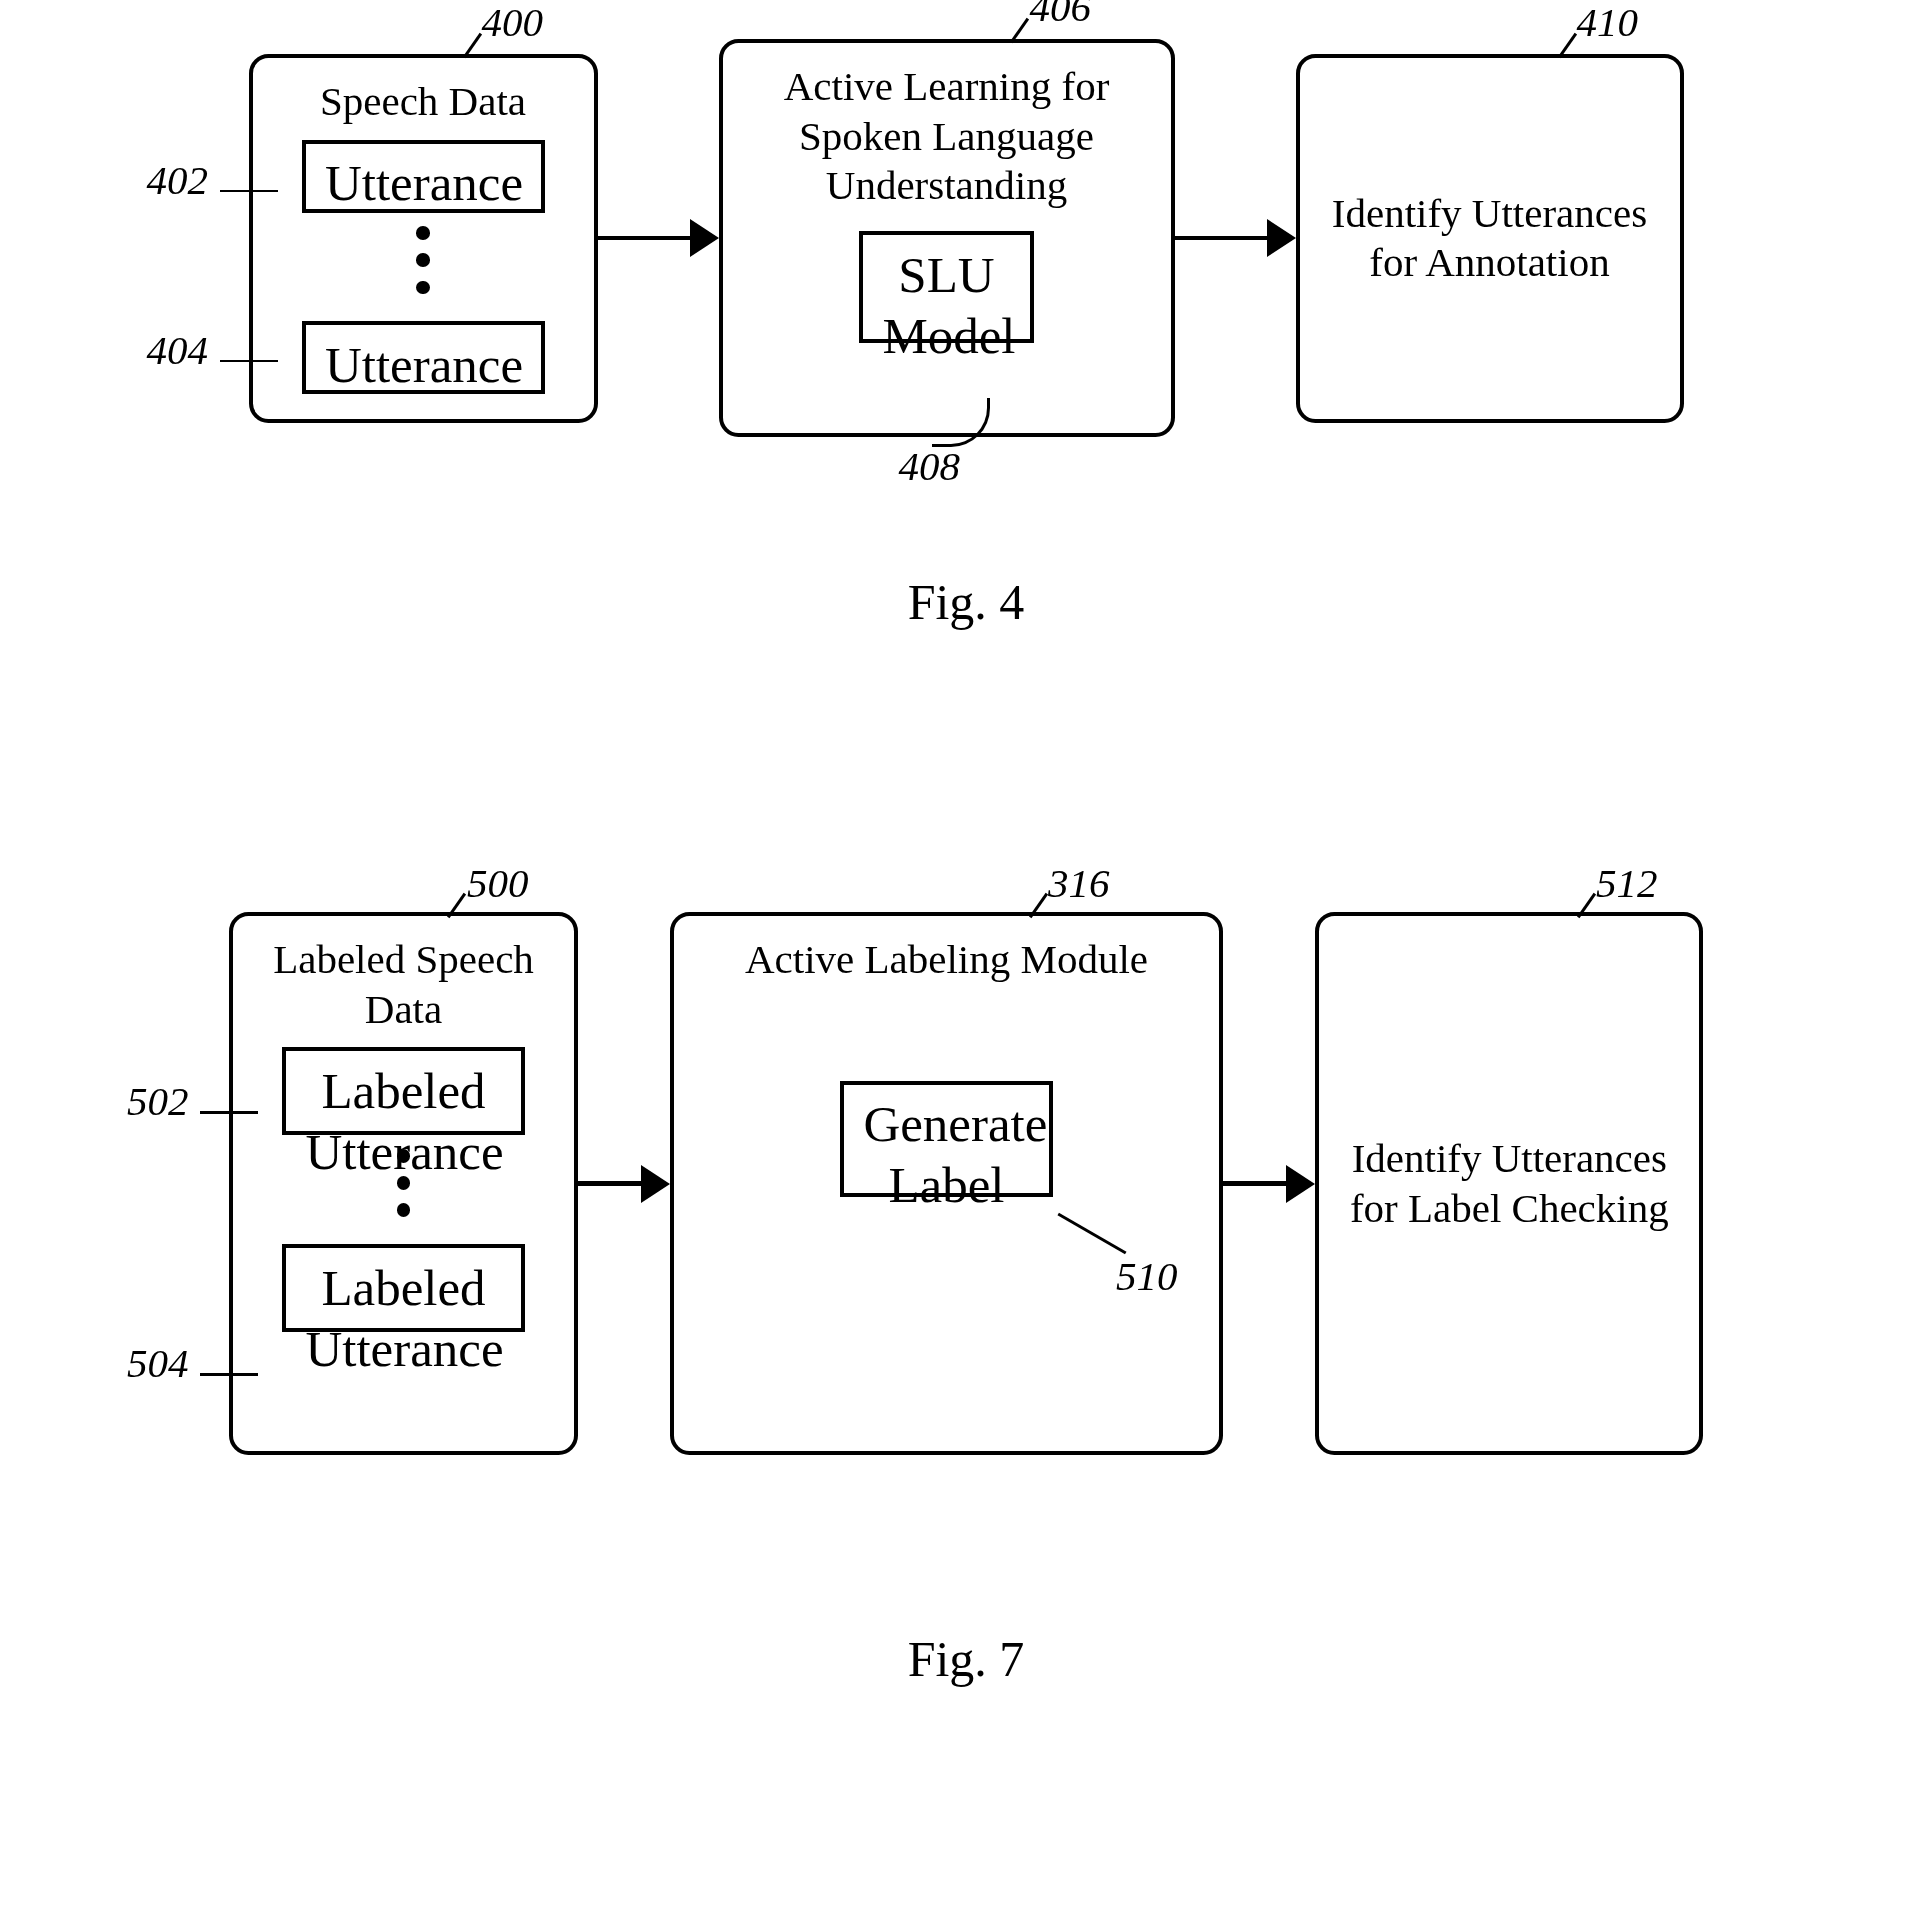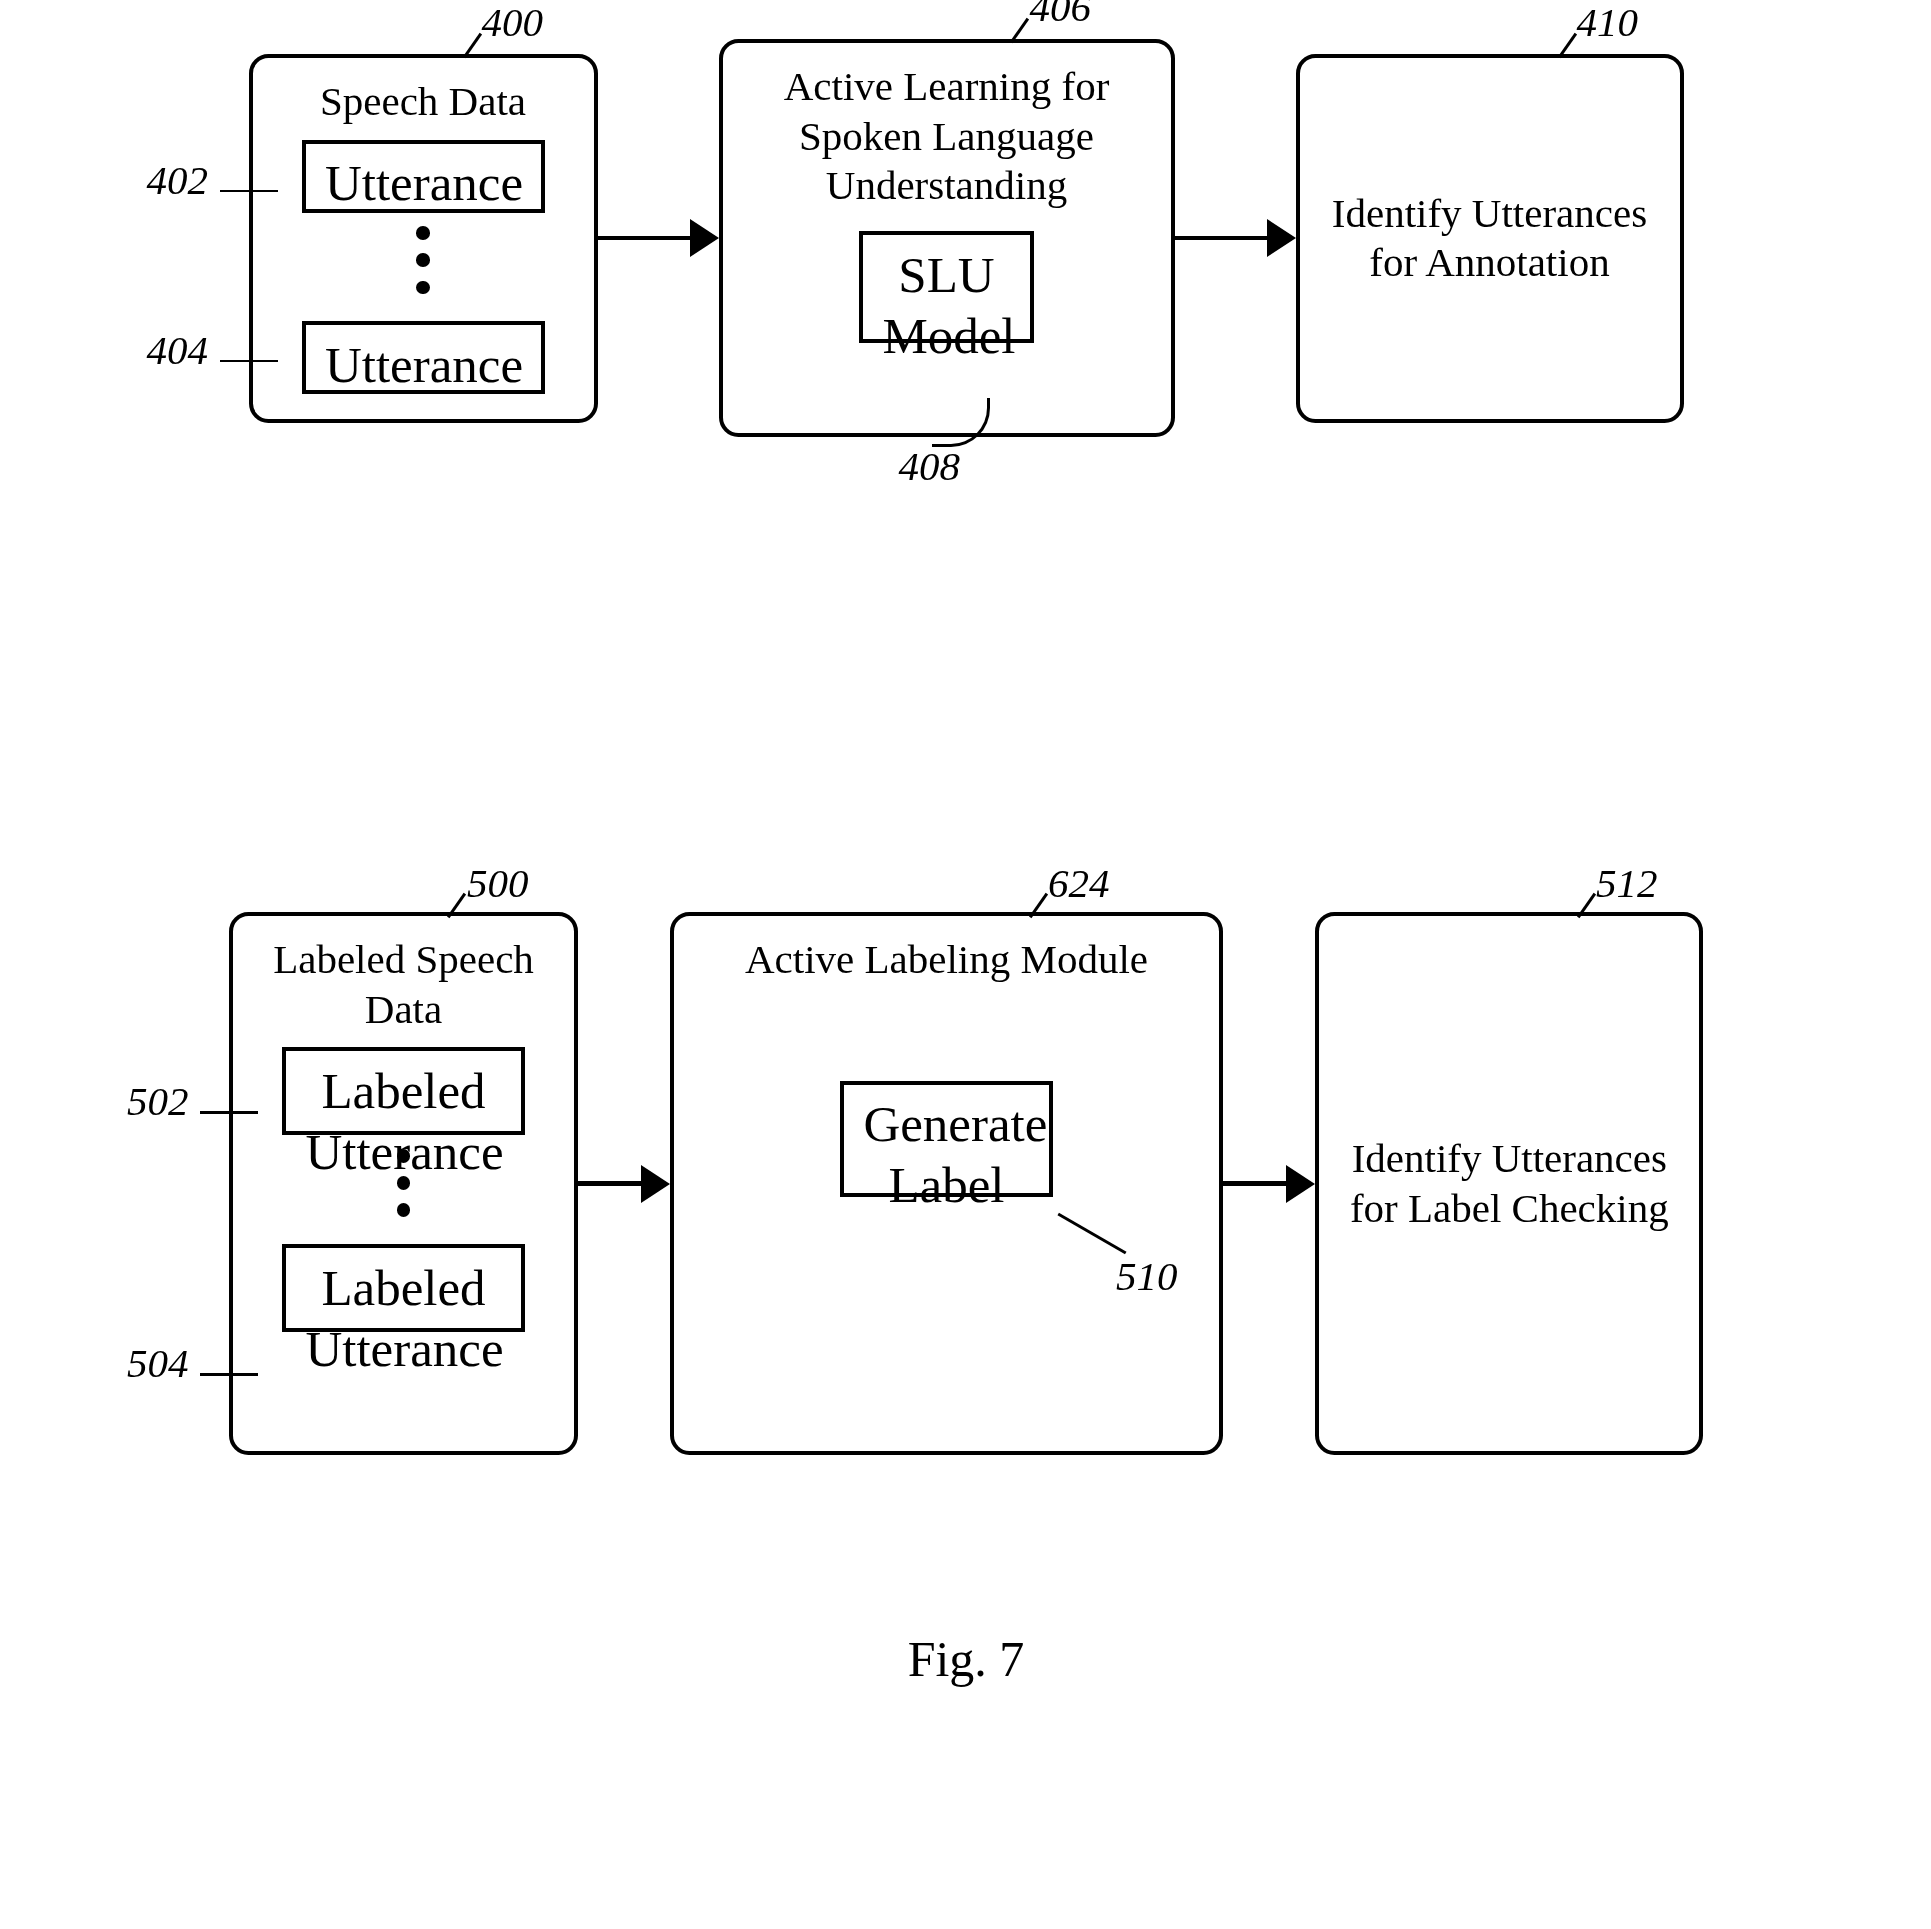--- a/index.html
+++ b/index.html
@@ -171,20 +171,21 @@
 
     <div style="position:relative;">
       <div class="box d1-box3" style="justify-content:center;">
         <div class="box-title">Identify Utterances for Annotation</div>
       </div>
       <span class="ref-label" style="top:-56px; left:281px;">410</span>
       <span class="leader" style="top:-9.7px; left:257px; width:29px; transform:rotate(-55deg);"></span>
     </div>
 
   </div>
+  <div class="fig-caption" style="margin-top:136px;">Fig.  4</div>
 </div>
 
 <div class="diagram diagram2">
   <div class="row">
 
     <div style="position:relative;">
       <div class="box d2-box1">
         <div class="box-title" style="white-space:pre-line;">Labeled Speech Data</div>
         <div class="inner-box d2-inner1" style="white-space:pre-line;">Labeled
 Utterance</div>
@@ -208,21 +209,21 @@
       <div class="arrow-line" style="width:63px;"></div>
       <div class="arrow-head"></div>
     </div>
 
     <div style="position:relative;">
       <div class="box d2-box2">
         <div class="box-title">Active Labeling Module</div>
         <div class="inner-box d2-inner3" style="white-space:pre-line;">Generate
 Label</div>
       </div>
-      <span class="ref-label" style="top:-53px; left:378px;">624</span>
+      <span class="ref-label" style="top:-53px; left:378px;">316</span>
       <span class="leader" style="top:-7.8px; left:354px; width:29px; transform:rotate(-55deg);"></span>
       <span class="leader" style="top:320px; left:383px; width:78px; transform:rotate(30deg);"></span>
       <span class="ref-label" style="top:340px; left:446px;">510</span>
     </div>
 
     <div class="arrow">
       <div class="arrow-line" style="width:63px;"></div>
       <div class="arrow-head"></div>
     </div>
 

